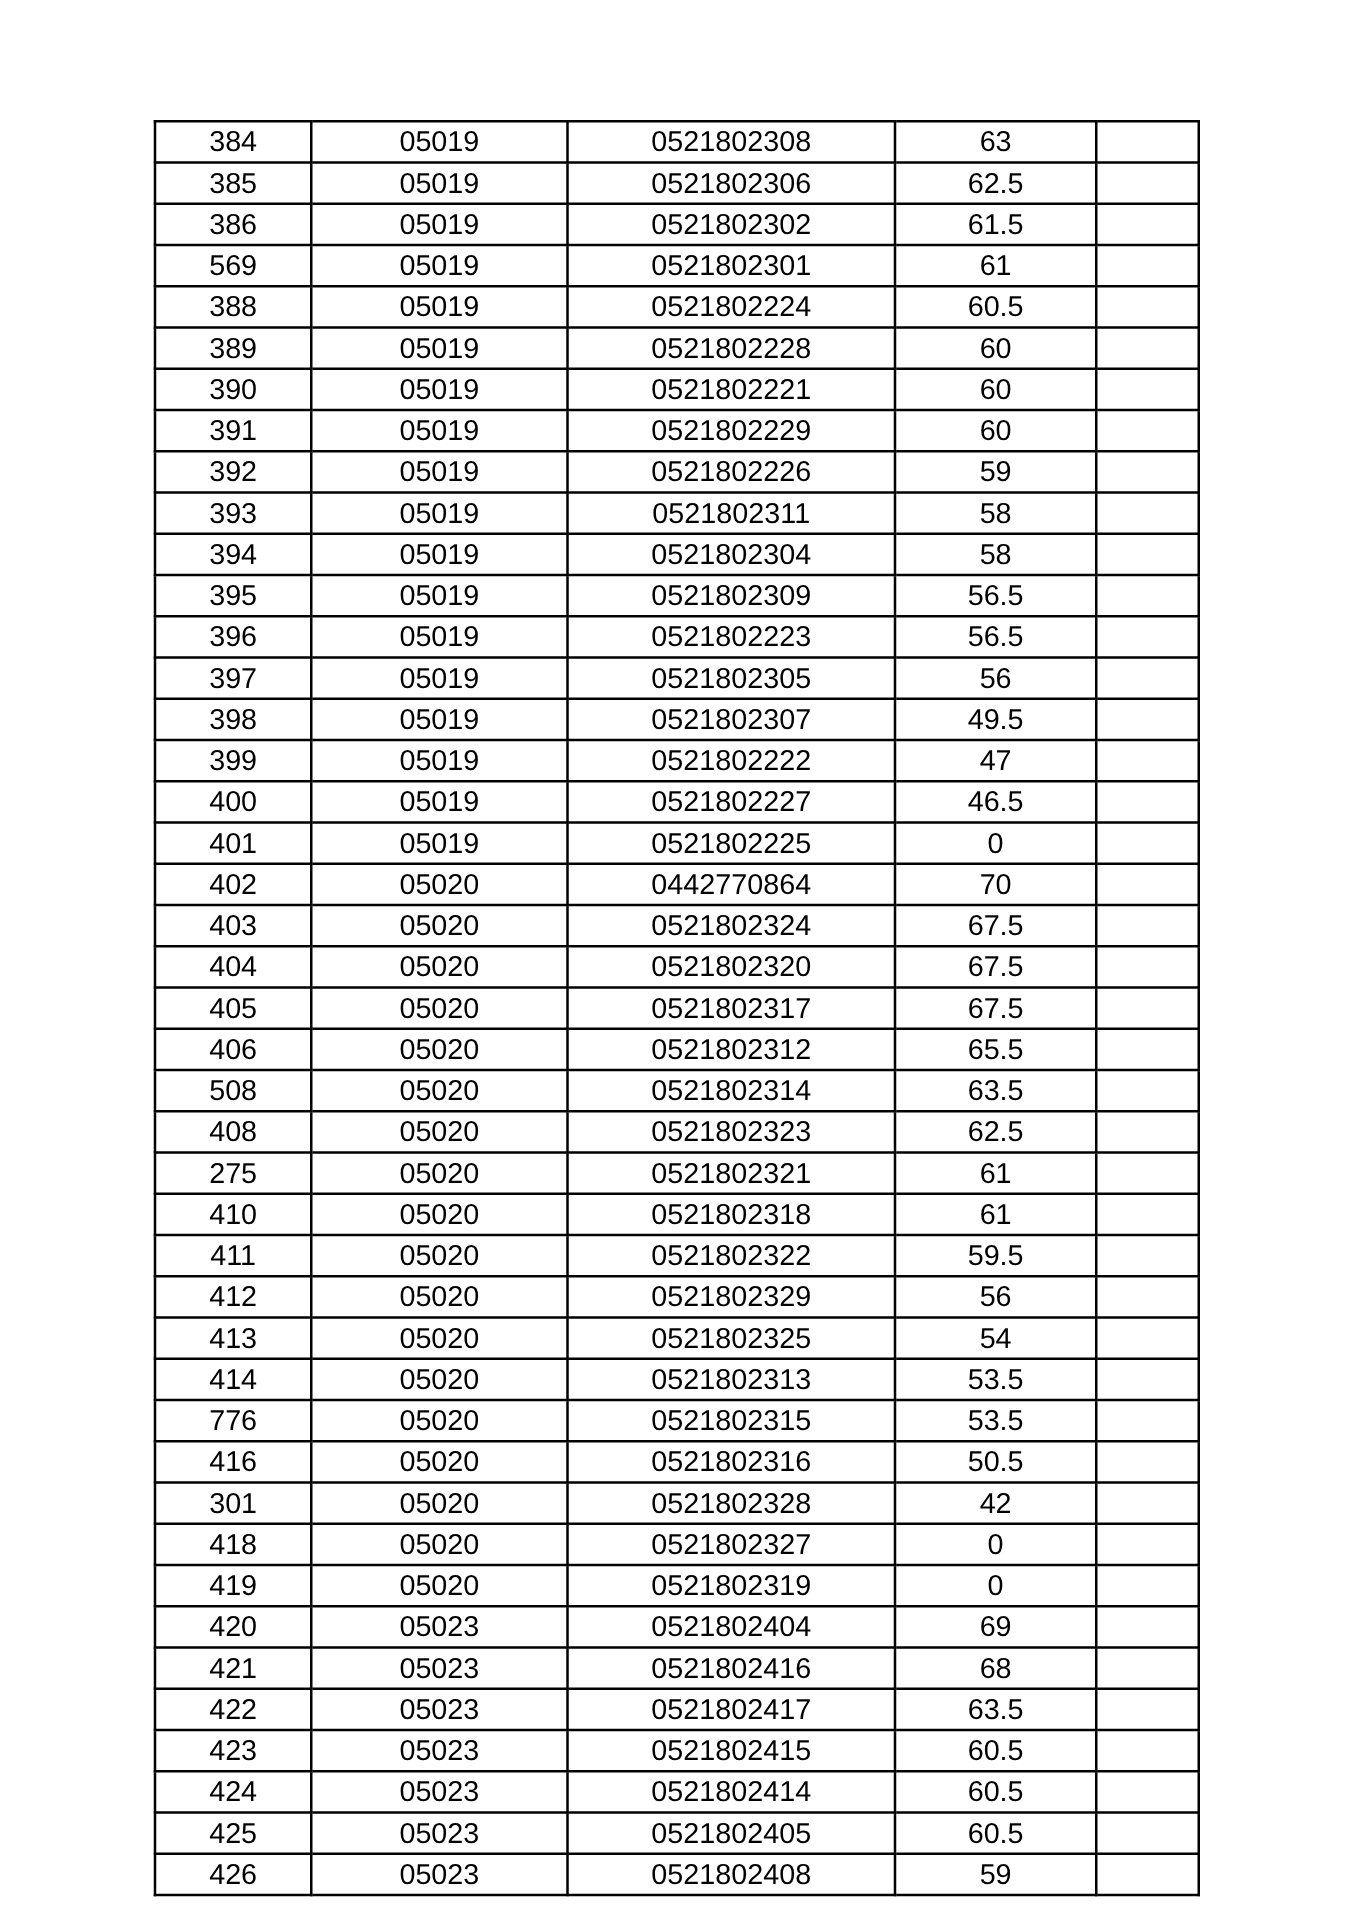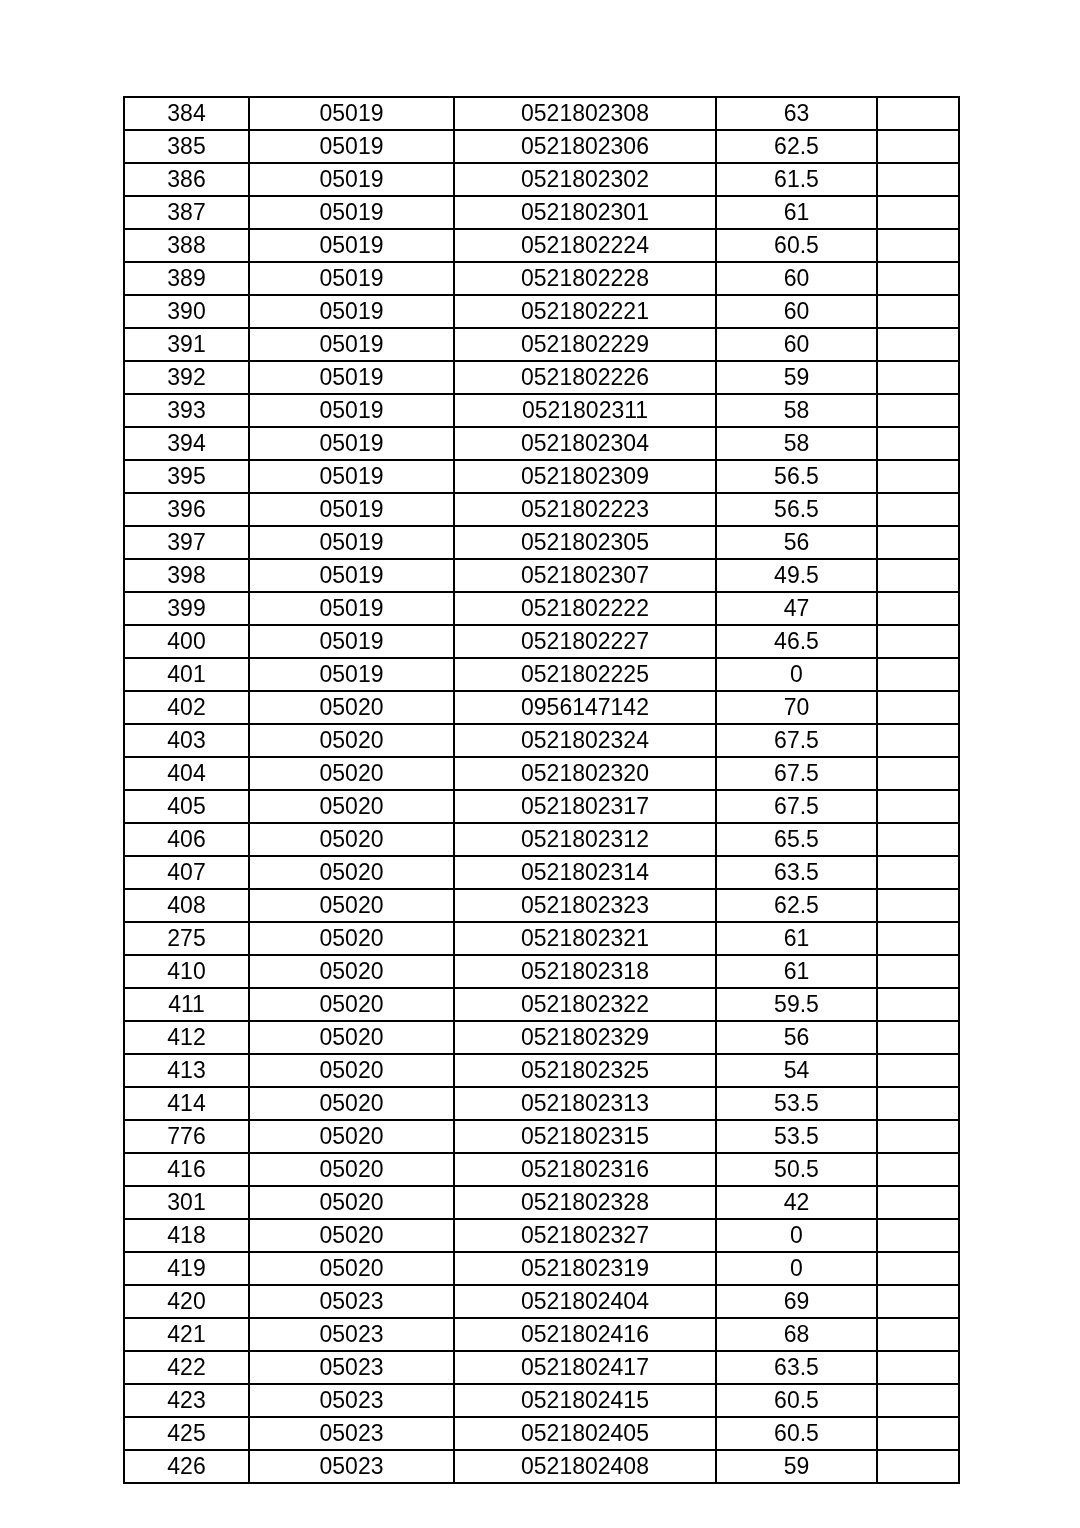--- a/index.html
+++ b/index.html
@@ -79,21 +79,21 @@
             <td></td>
           </tr>
           <tr>
             <td>386</td>
             <td>05019</td>
             <td>0521802302</td>
             <td>61.5</td>
             <td></td>
           </tr>
           <tr>
-            <td>387</td>
+            <td>569</td>
             <td>05019</td>
             <td>0521802301</td>
             <td>61</td>
             <td></td>
           </tr>
           <tr>
             <td>388</td>
             <td>05019</td>
             <td>0521802224</td>
             <td>60.5</td>
@@ -186,21 +186,21 @@
           <tr>
             <td>401</td>
             <td>05019</td>
             <td>0521802225</td>
             <td>0</td>
             <td></td>
           </tr>
           <tr>
             <td>402</td>
             <td>05020</td>
-            <td>0956147142</td>
+            <td>0442770864</td>
             <td>70</td>
             <td></td>
           </tr>
           <tr>
             <td>403</td>
             <td>05020</td>
             <td>0521802324</td>
             <td>67.5</td>
             <td></td>
           </tr>
@@ -219,21 +219,21 @@
             <td></td>
           </tr>
           <tr>
             <td>406</td>
             <td>05020</td>
             <td>0521802312</td>
             <td>65.5</td>
             <td></td>
           </tr>
           <tr>
-            <td>407</td>
+            <td>508</td>
             <td>05020</td>
             <td>0521802314</td>
             <td>63.5</td>
             <td></td>
           </tr>
           <tr>
             <td>408</td>
             <td>05020</td>
             <td>0521802323</td>
             <td>62.5</td>
@@ -334,20 +334,27 @@
             <td>422</td>
             <td>05023</td>
             <td>0521802417</td>
             <td>63.5</td>
             <td></td>
           </tr>
           <tr>
             <td>423</td>
             <td>05023</td>
             <td>0521802415</td>
+            <td>60.5</td>
+            <td></td>
+          </tr>
+          <tr>
+            <td>424</td>
+            <td>05023</td>
+            <td>0521802414</td>
             <td>60.5</td>
             <td></td>
           </tr>
           <tr>
             <td>425</td>
             <td>05023</td>
             <td>0521802405</td>
             <td>60.5</td>
             <td></td>
           </tr>

